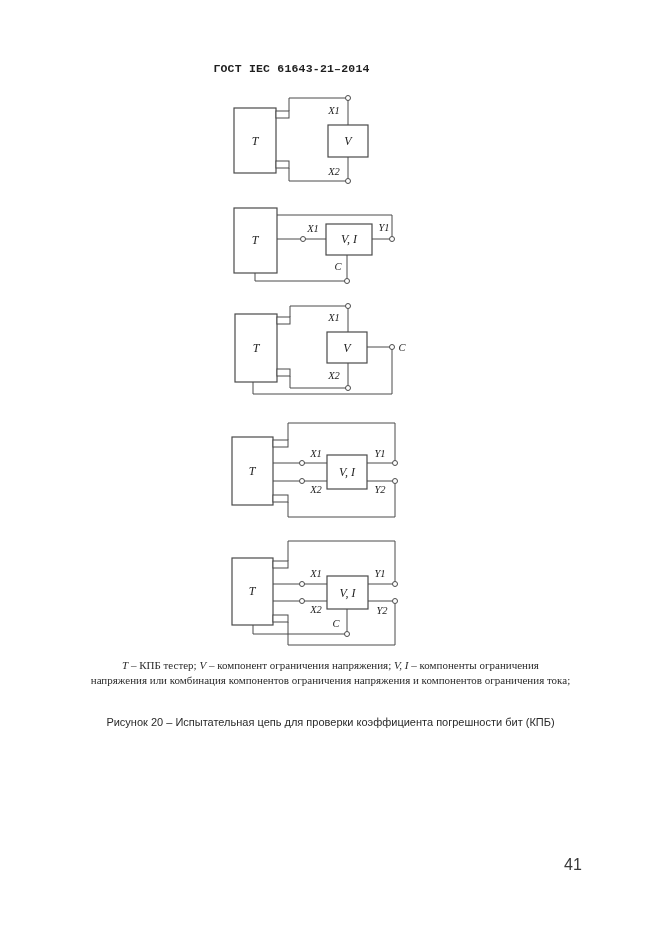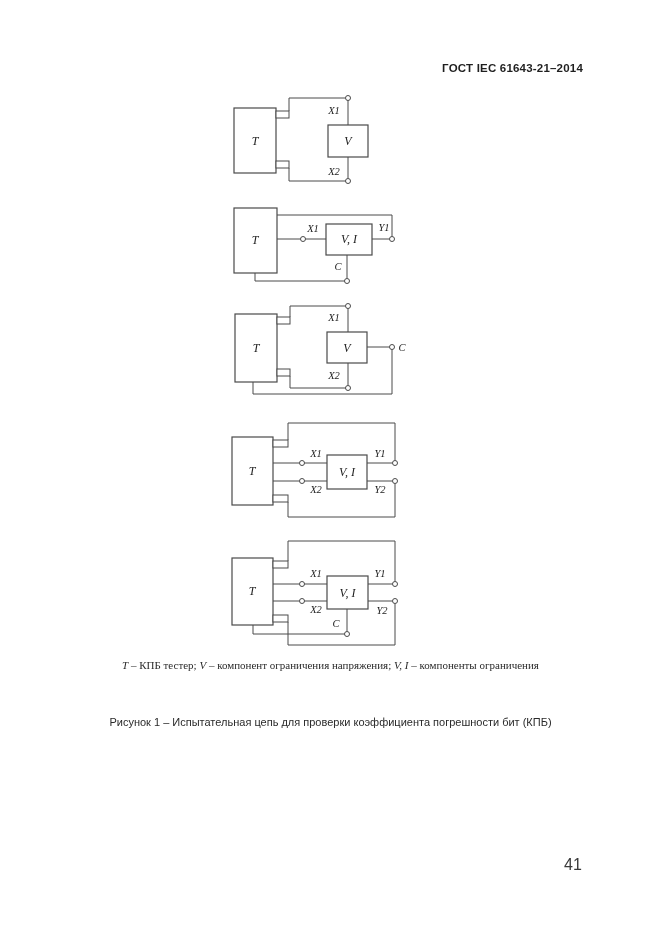--- a/index.html
+++ b/index.html
@@ -6,23 +6,24 @@
   .page{
     position:relative;
     width:661px;height:936px;
     background:#ffffff;
     font-family:"Liberation Sans",sans-serif;
     color:#2e2e2e;
     overflow:hidden;
   }
   .doc-header{
     position:absolute;top:62px;left:0;width:583px;
-    text-align:right;
+    text-align:center;
     font-size:11.5px;font-weight:bold;color:#1f1f1f;
     letter-spacing:0.2px;
+    font-family:Liberation Mono, monospace;
   }
   .diagram{position:absolute;}
   .wire{stroke:#4a4a4a;stroke-width:1;fill:none;}
   .box{fill:#ffffff;stroke:#4a4a4a;stroke-width:1.2;}
   .tab{fill:#ffffff;stroke:#4a4a4a;stroke-width:1;}
   .term{fill:#ffffff;stroke:#4a4a4a;stroke-width:1;}
   .blabel{
     font-family:"Liberation Serif",serif;font-style:italic;
     font-size:12px;fill:#222222;text-anchor:middle;
   }
@@ -159,19 +160,20 @@
     <polyline class="wire" points="253,625 253,634 344.5,634"></polyline>
     <text class="tlabel" x="316" y="577">X1</text>
     <text class="tlabel" x="316" y="613">X2</text>
     <text class="tlabel" x="380" y="577">Y1</text>
     <text class="tlabel" x="382" y="614">Y2</text>
     <text class="tlabel" x="336" y="627">C</text>
   </svg>
 
   <div class="legend">
     <div><span class="it">Т</span><span> – КПБ тестер; </span><span class="it">V</span><span> – компонент ограничения напряжения; </span><span class="it">V, I</span><span> – компоненты ограничения</span></div>
+    <div><span>напряжения или комбинация компонентов ограничения напряжения и компонентов ограничения тока;</span></div>
   </div>
 
-  <div class="fig-caption">Рисунок 1 – Испытательная цепь для проверки коэффициента погрешности бит (КПБ)</div>
+  <div class="fig-caption">Рисунок 20 – Испытательная цепь для проверки коэффициента погрешности бит (КПБ)</div>
 
   <div class="page-number">41</div>
 
 </div>
 
 </body></html>

